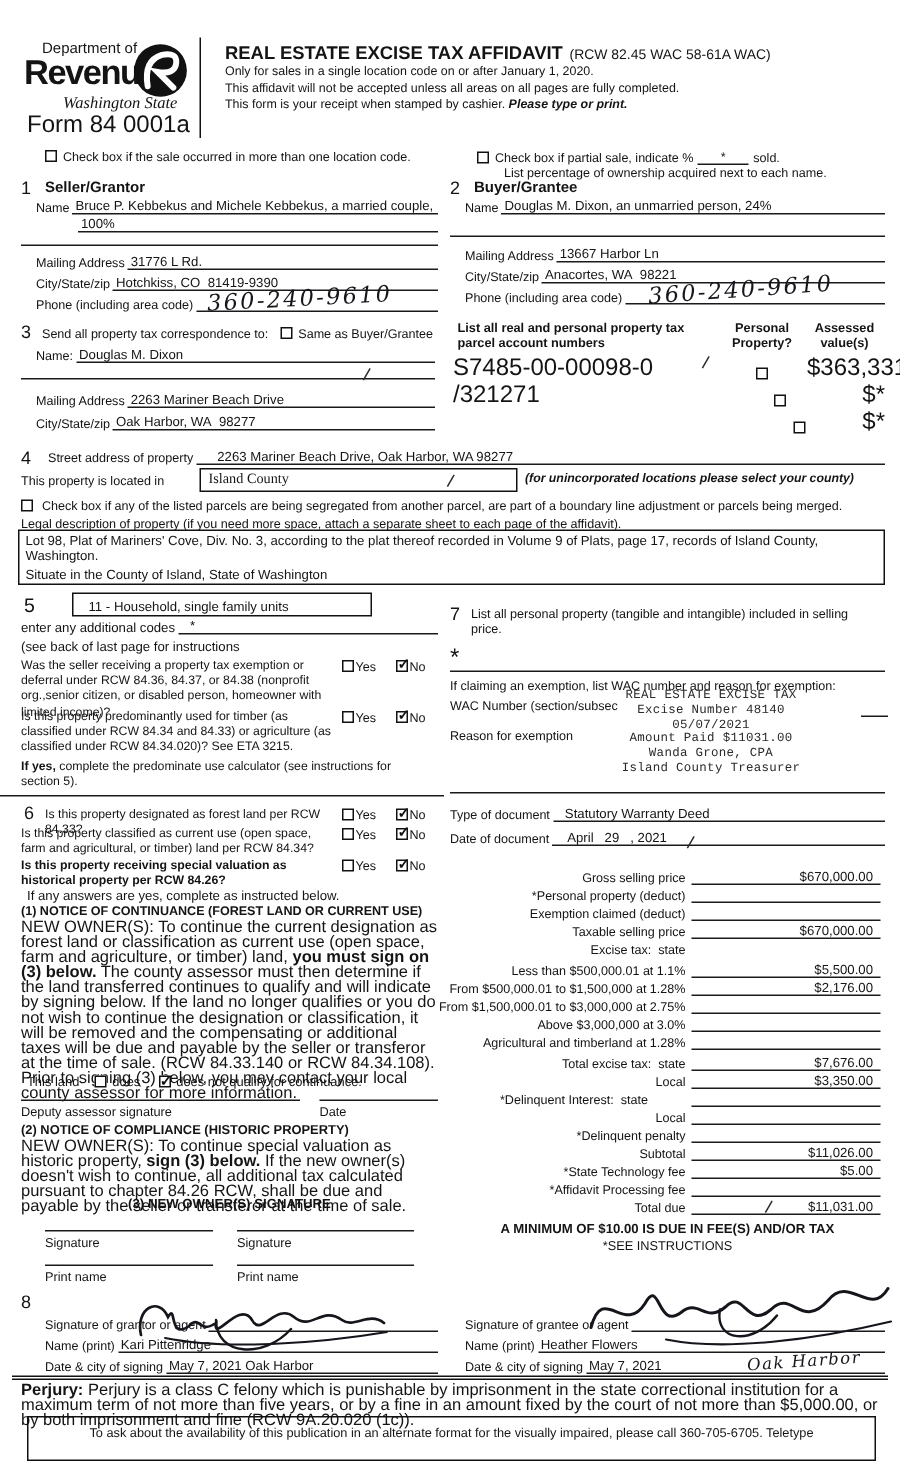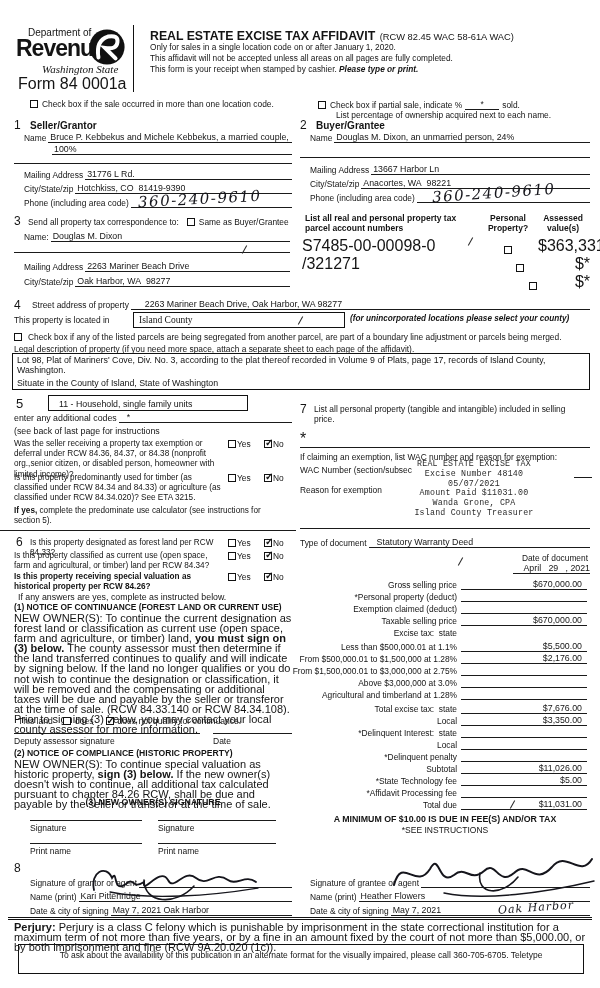--- a/index.html
+++ b/index.html
@@ -311,21 +311,21 @@
   <div class="line" style="left:30px;top:843px;width:112px;"></div>
   <div class="line" style="left:158px;top:843px;width:118px;"></div>
   <div class="abs" style="left:30px;top:846px;font-size:8.5px;">Print name</div>
   <div class="abs" style="left:158px;top:846px;font-size:8.5px;">Print name</div>
 
   
   <div class="row" style="left:300px;top:537px;width:290px;">
     <span class="lab">Type of document</span>
     <span class="fill" style="padding-left:8px;">Statutory Warranty Deed</span>
   </div>
-  <div class="row" style="left:300px;top:553px;width:290px;flex-direction:column;">
+  <div class="row" style="left:300px;top:553px;width:290px;">
     <span class="lab">Date of document</span>
     <span class="fill" style="padding-left:10px;">April&nbsp;&nbsp; 29&nbsp;&nbsp; , 2021</span>
   </div>
   <div class="tick" style="left:456px;top:561px;"></div>
 
   <div class="mrow" style="top:578px;">
       <span class="mlabel">Gross selling price</span>
       <span class="mval">$670,000.00</span>
     </div>
   <div class="mrow" style="top:590px;">
@@ -365,21 +365,21 @@
       <span class="mval"></span>
     </div>
   <div class="mrow" style="top:702px;">
       <span class="mlabel">Total excise tax:&nbsp; state</span>
       <span class="mval">$7,676.00</span>
     </div>
   <div class="mrow" style="top:714px;">
       <span class="mlabel">Local</span>
       <span class="mval">$3,350.00</span>
     </div>
-  <div class="mrow" style="top:726px;">
+  <div class="mrow" style="top:726px;gap:25px;">
       <span class="mlabel">*Delinquent Interest:&nbsp; state</span>
       <span class="mval"></span>
     </div>
   <div class="mrow" style="top:738px;">
       <span class="mlabel">Local</span>
       <span class="mval"></span>
     </div>
   <div class="mrow" style="top:750px;">
       <span class="mlabel">*Delinquent penalty</span>
       <span class="mval"></span>

